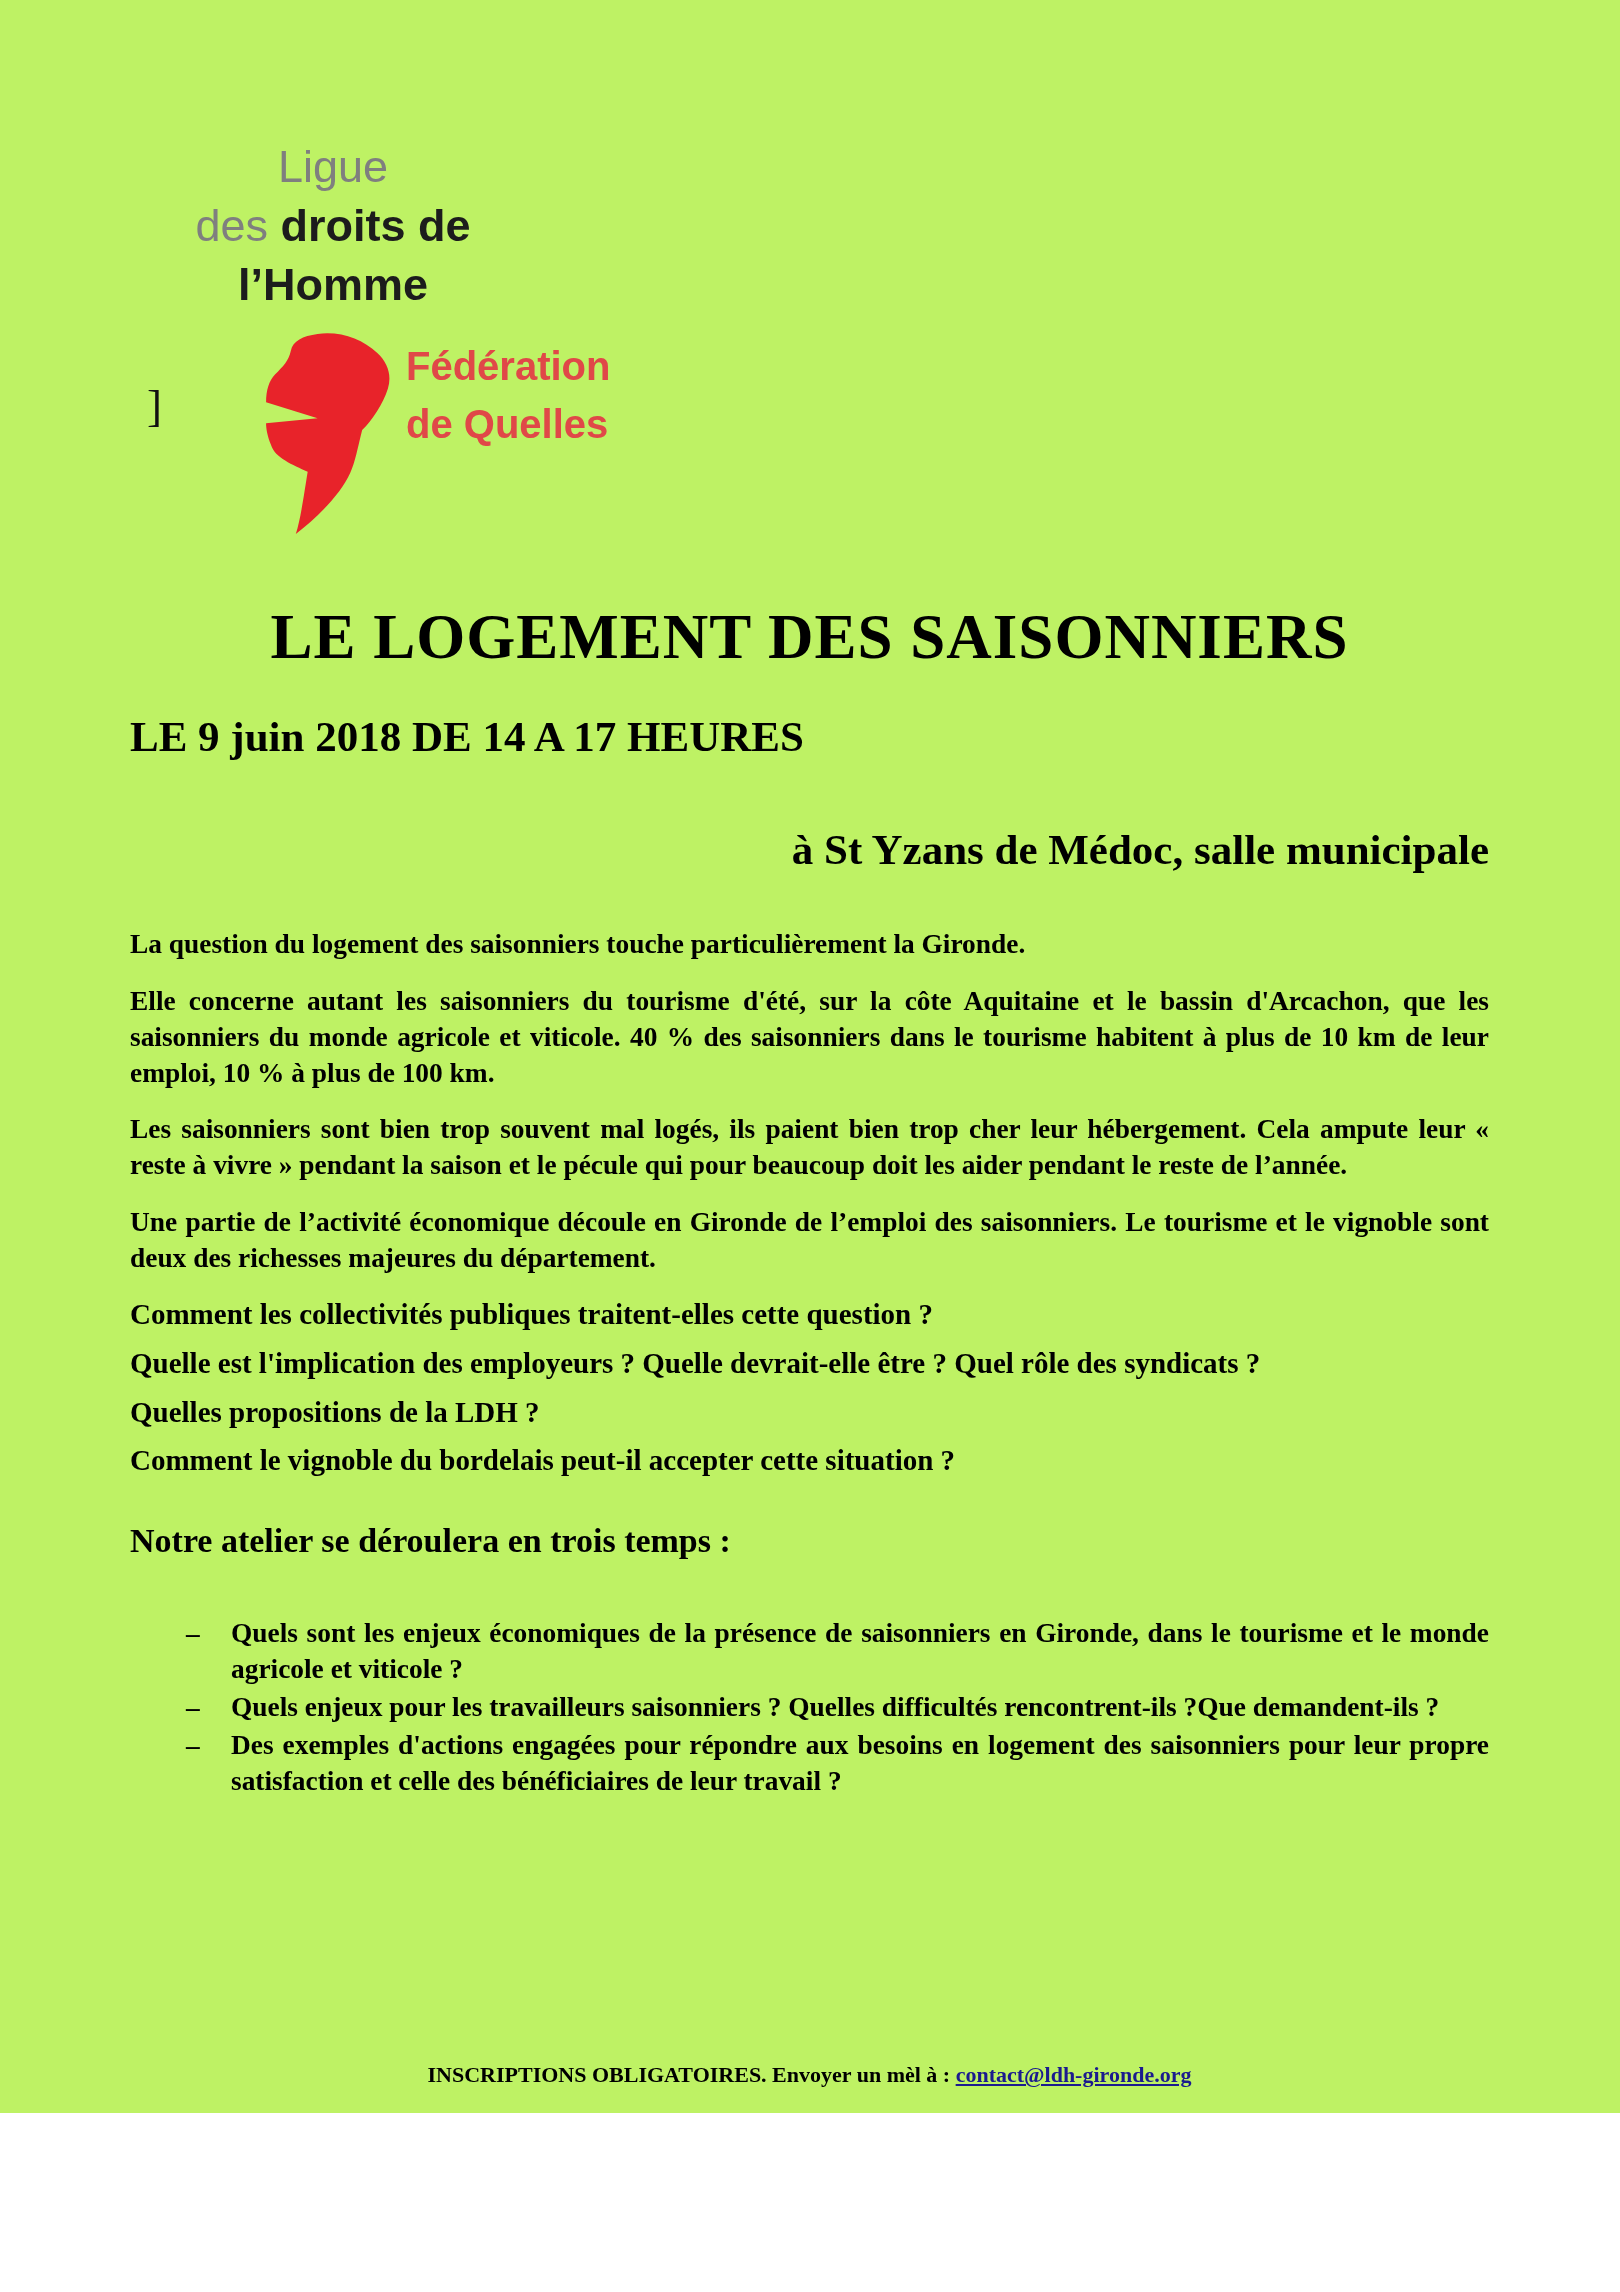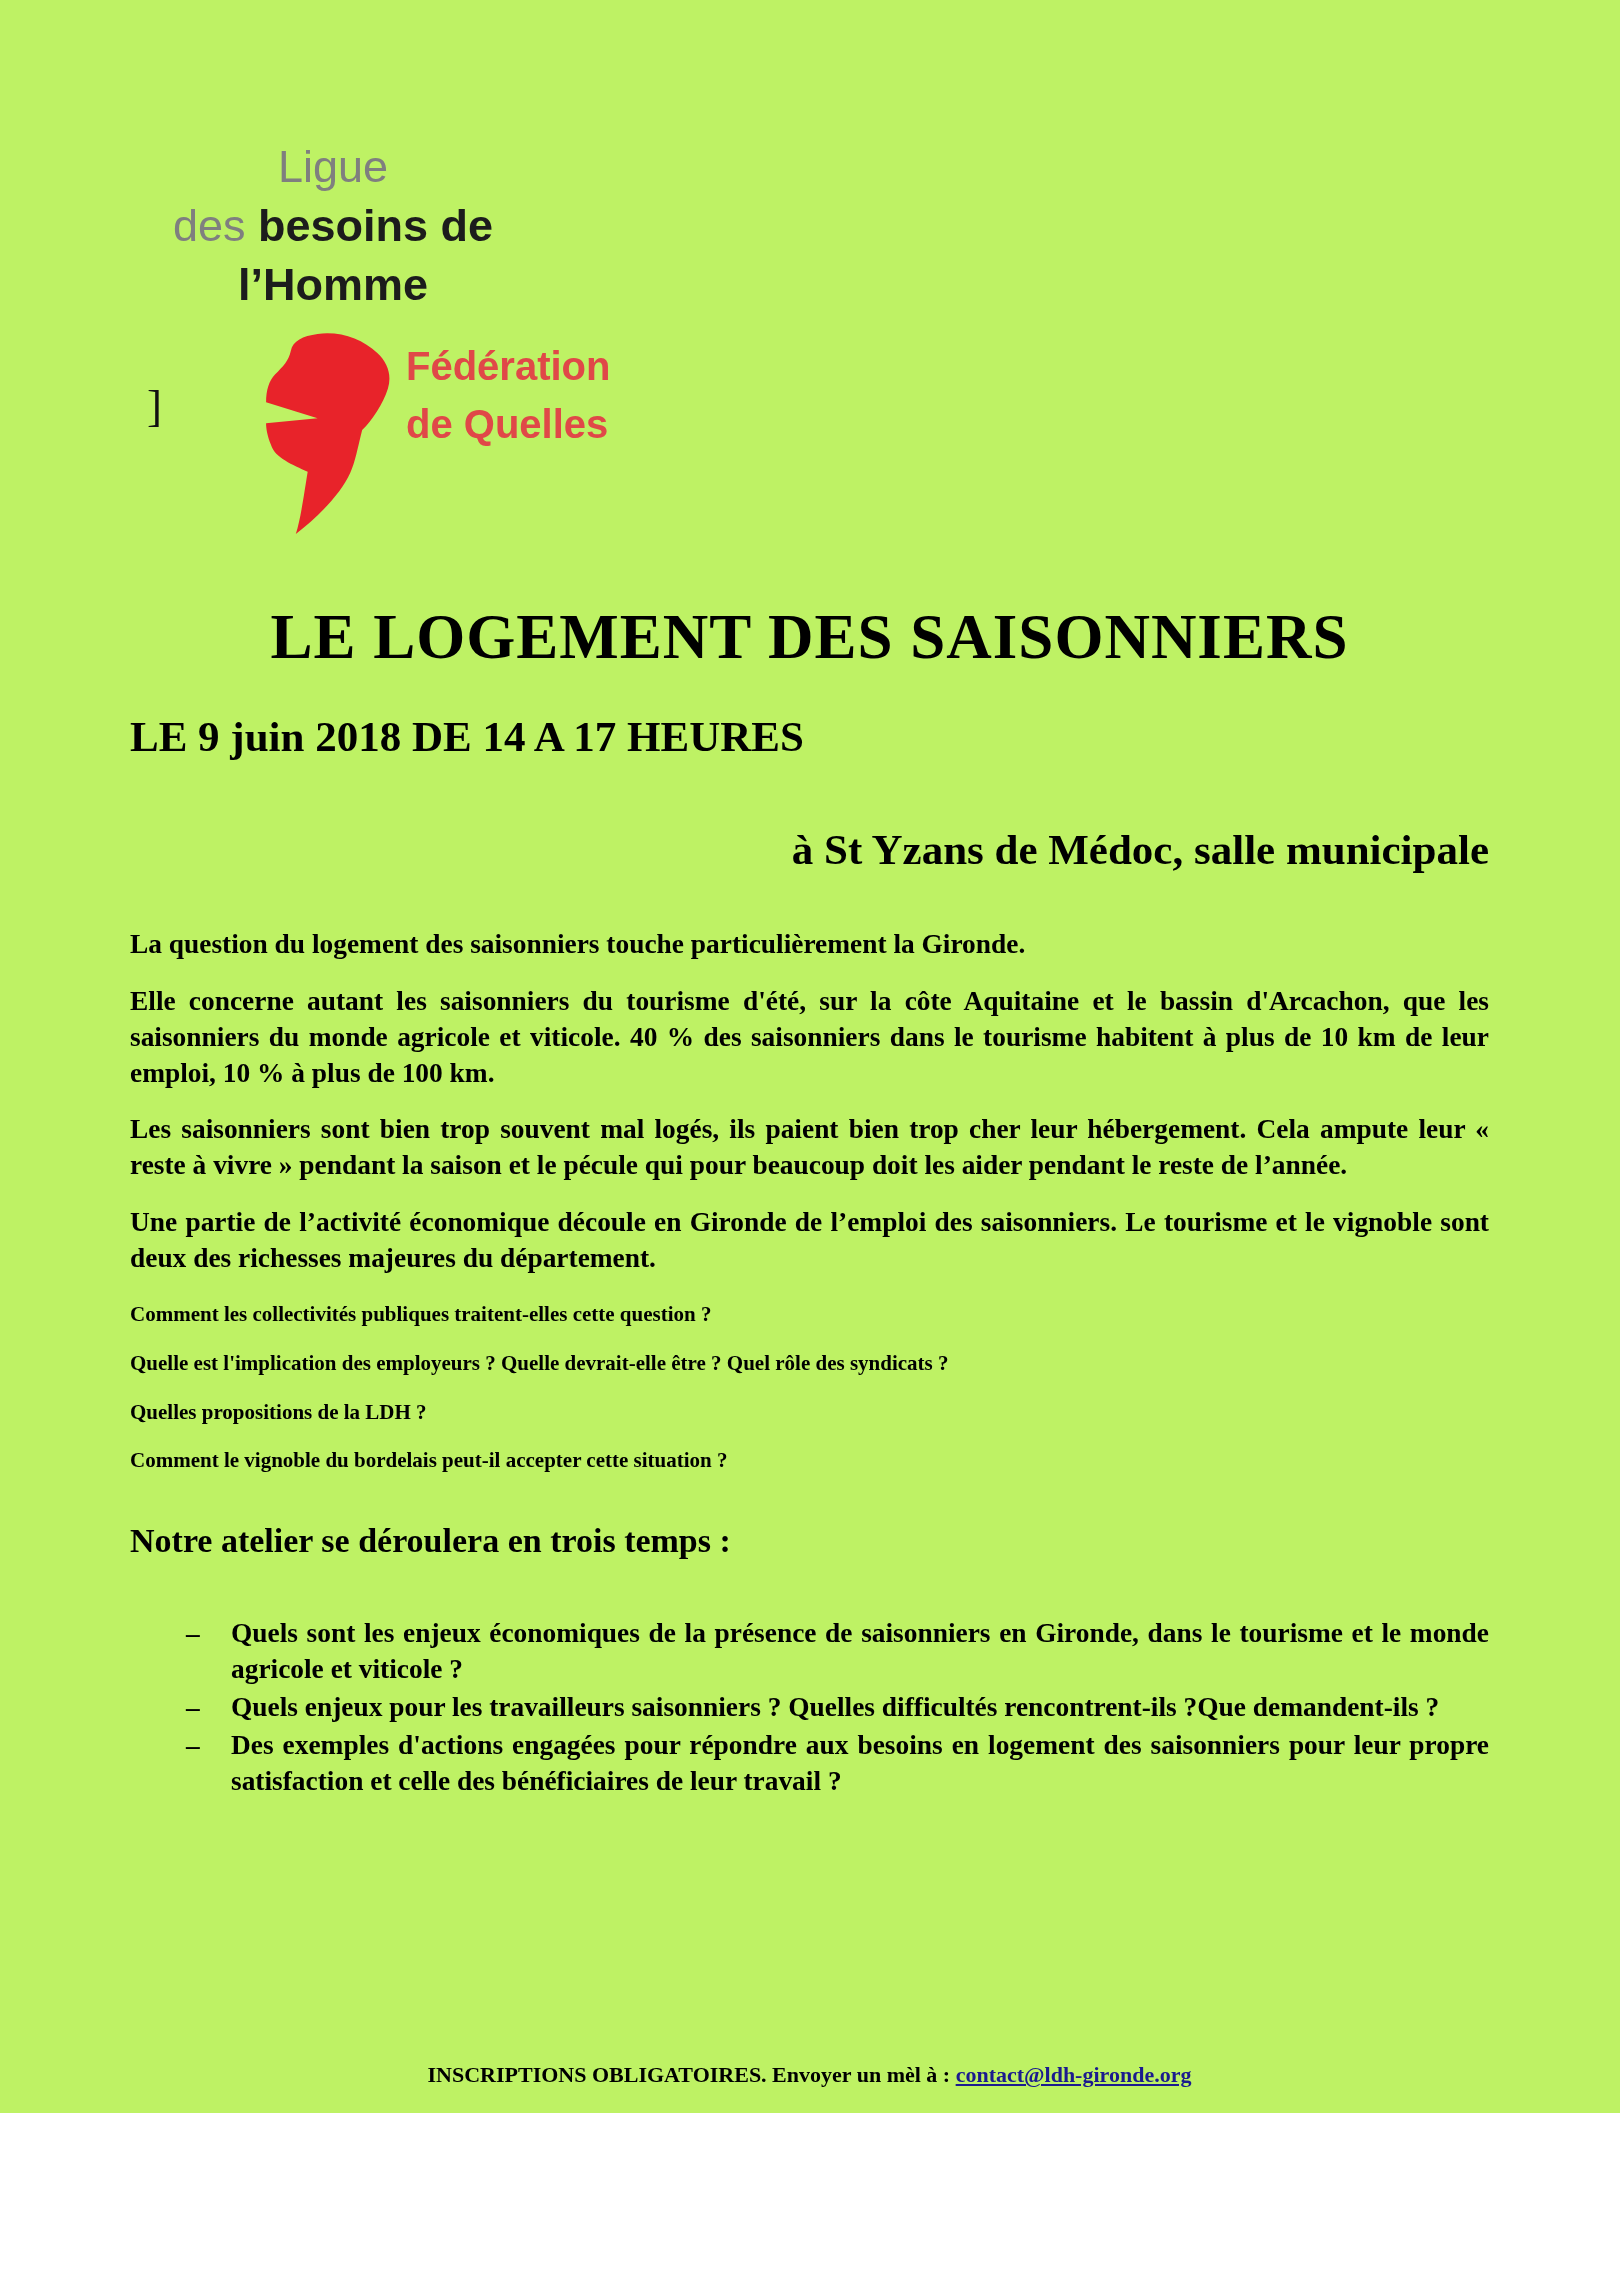--- a/index.html
+++ b/index.html
@@ -47,21 +47,21 @@
     text-align:center; font-weight:bold;
   }
   .date-line { font-size:43px; line-height:50px; margin:0 0 63px 0; }
   .location-line { font-size:43px; line-height:50px; margin:0 0 51px 0; text-align:right; }
 
   .body-par {
     font-size:27.4px; line-height:36px;
     text-align:justify; margin:0 0 20.6px 0;
   }
   .question {
-    font-size:21px; line-height:36px;
+    font-size:29px; line-height:36px;
     margin:0 0 12.7px 0;
   }
   .workshop-heading {
     font-size:34px; line-height:39px;
     margin:43px 0 0 0; font-weight:bold;
   }
   .workshop-list { list-style:none; margin:55px 0 0 0; padding:0; }
   .workshop-item { display:flex; margin-bottom:2px; }
   .dash {
     flex:none; width:45px; margin-left:56px;
@@ -82,21 +82,21 @@
 <body>
 
 <div class="page">
 
   <div class="logo-text">
     <div>
       <span class="logo-light">Ligue</span>
     </div>
     <div>
       <span class="logo-light">des</span>
-      <span class="logo-bold">besoins de</span>
+      <span class="logo-bold">droits de</span>
     </div>
     <div>
       <span class="logo-bold">l’Homme</span>
     </div>
   </div>
 
   <span class="bracket">]</span>
 
   <svg class="flame" viewBox="0 0 130 215" xmlns="http://www.w3.org/2000/svg" aria-hidden="true">
     <path fill="#e8232a" d="M33 205

